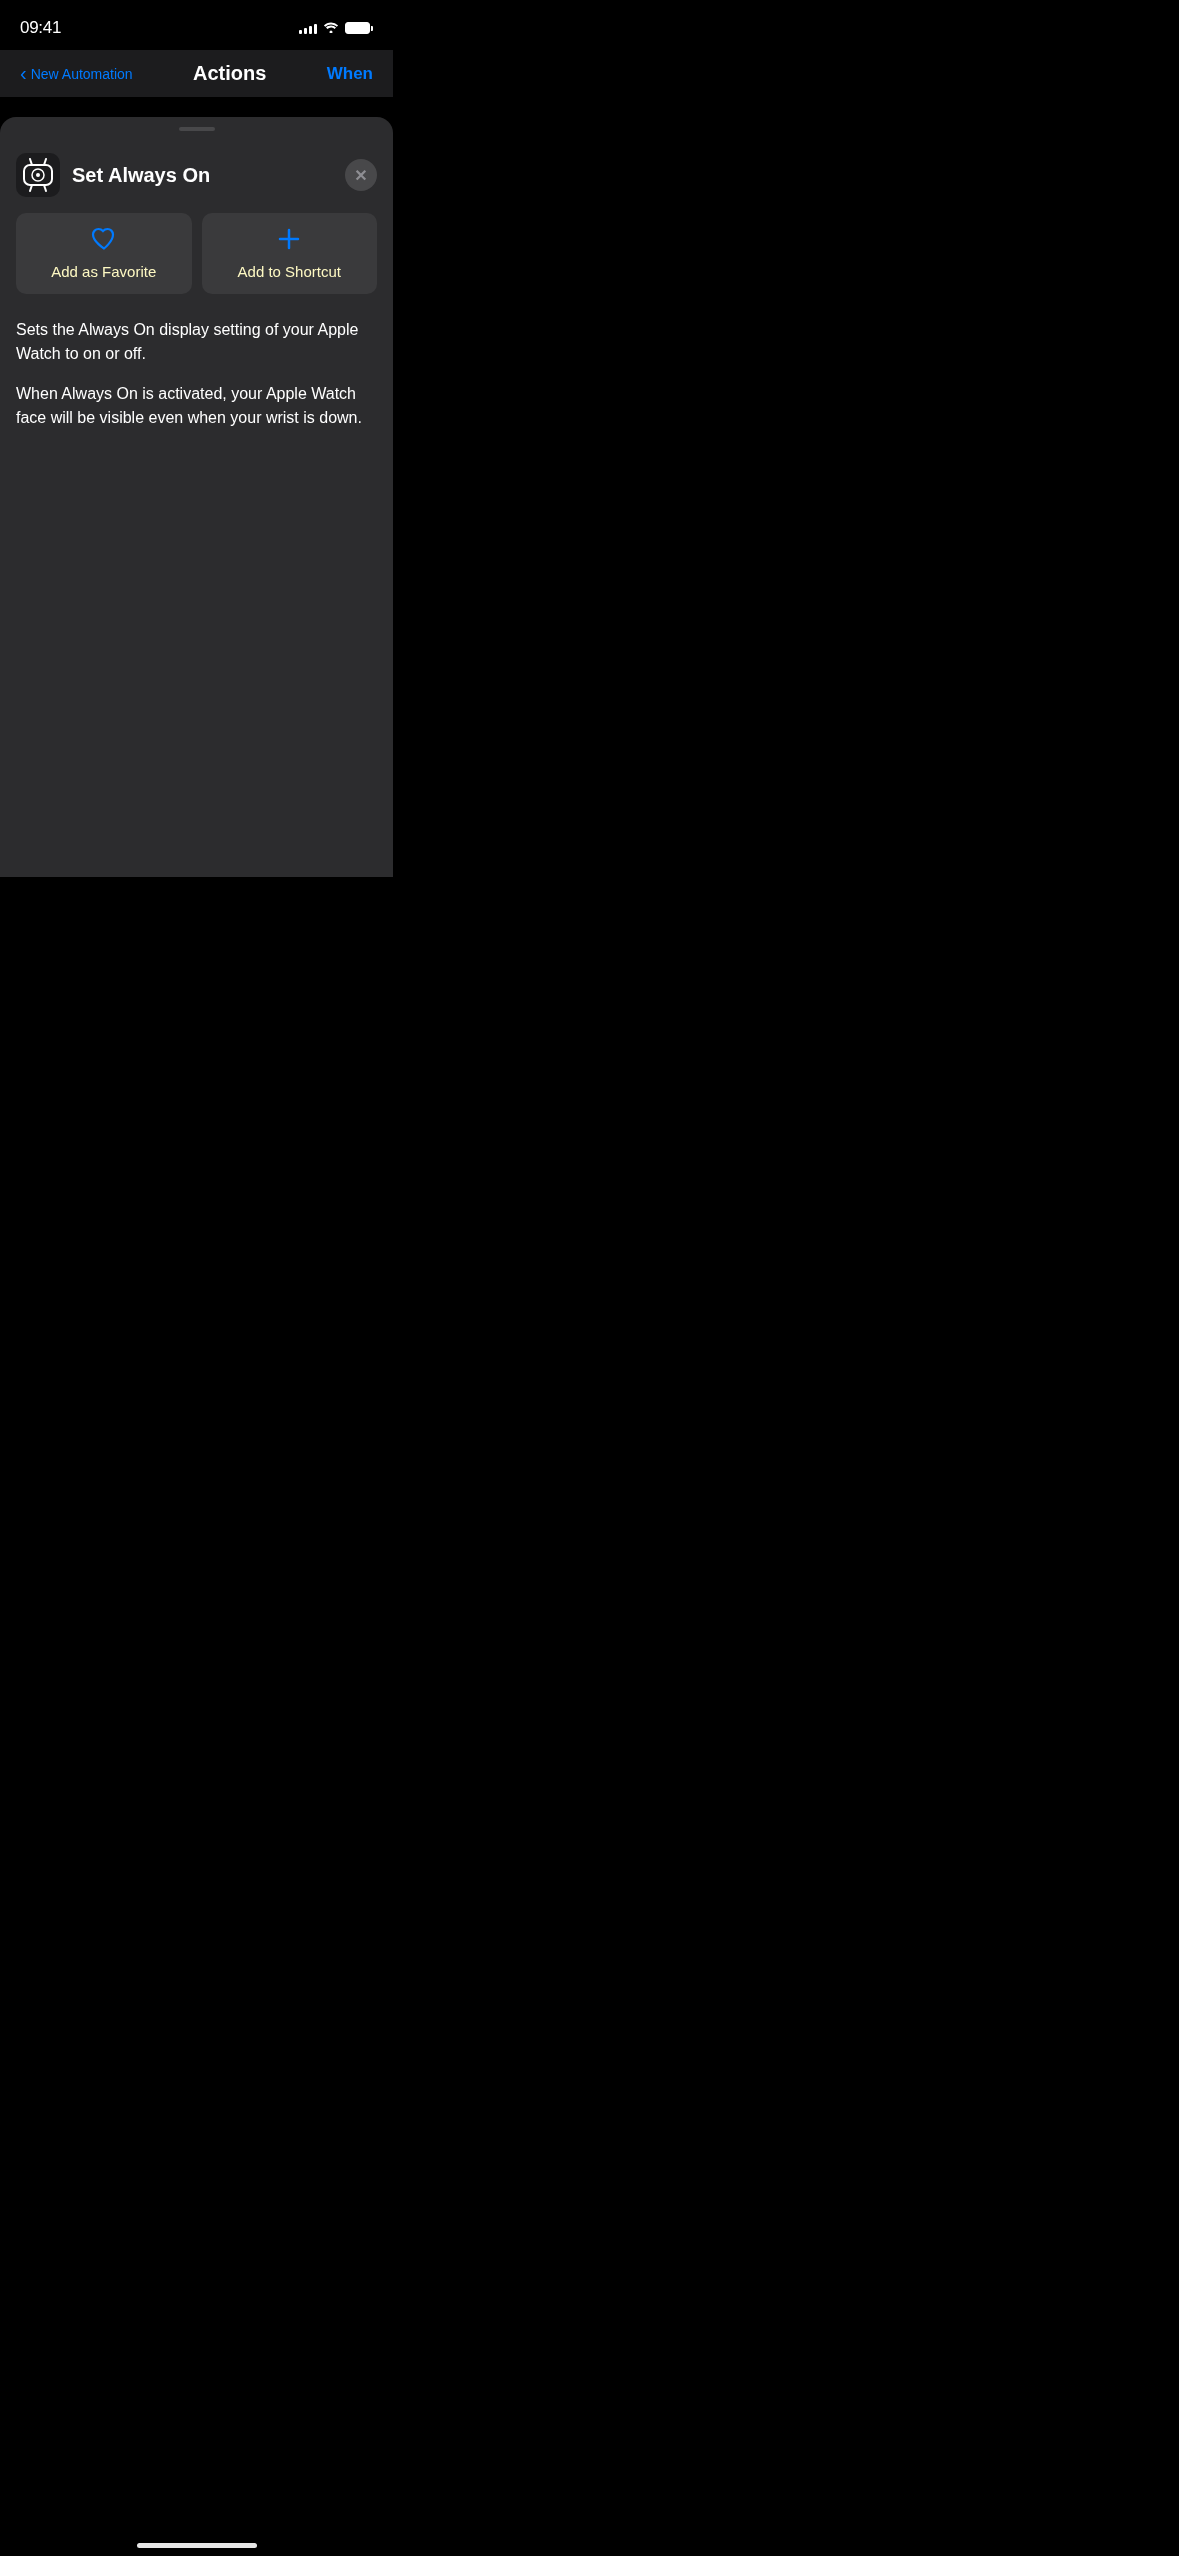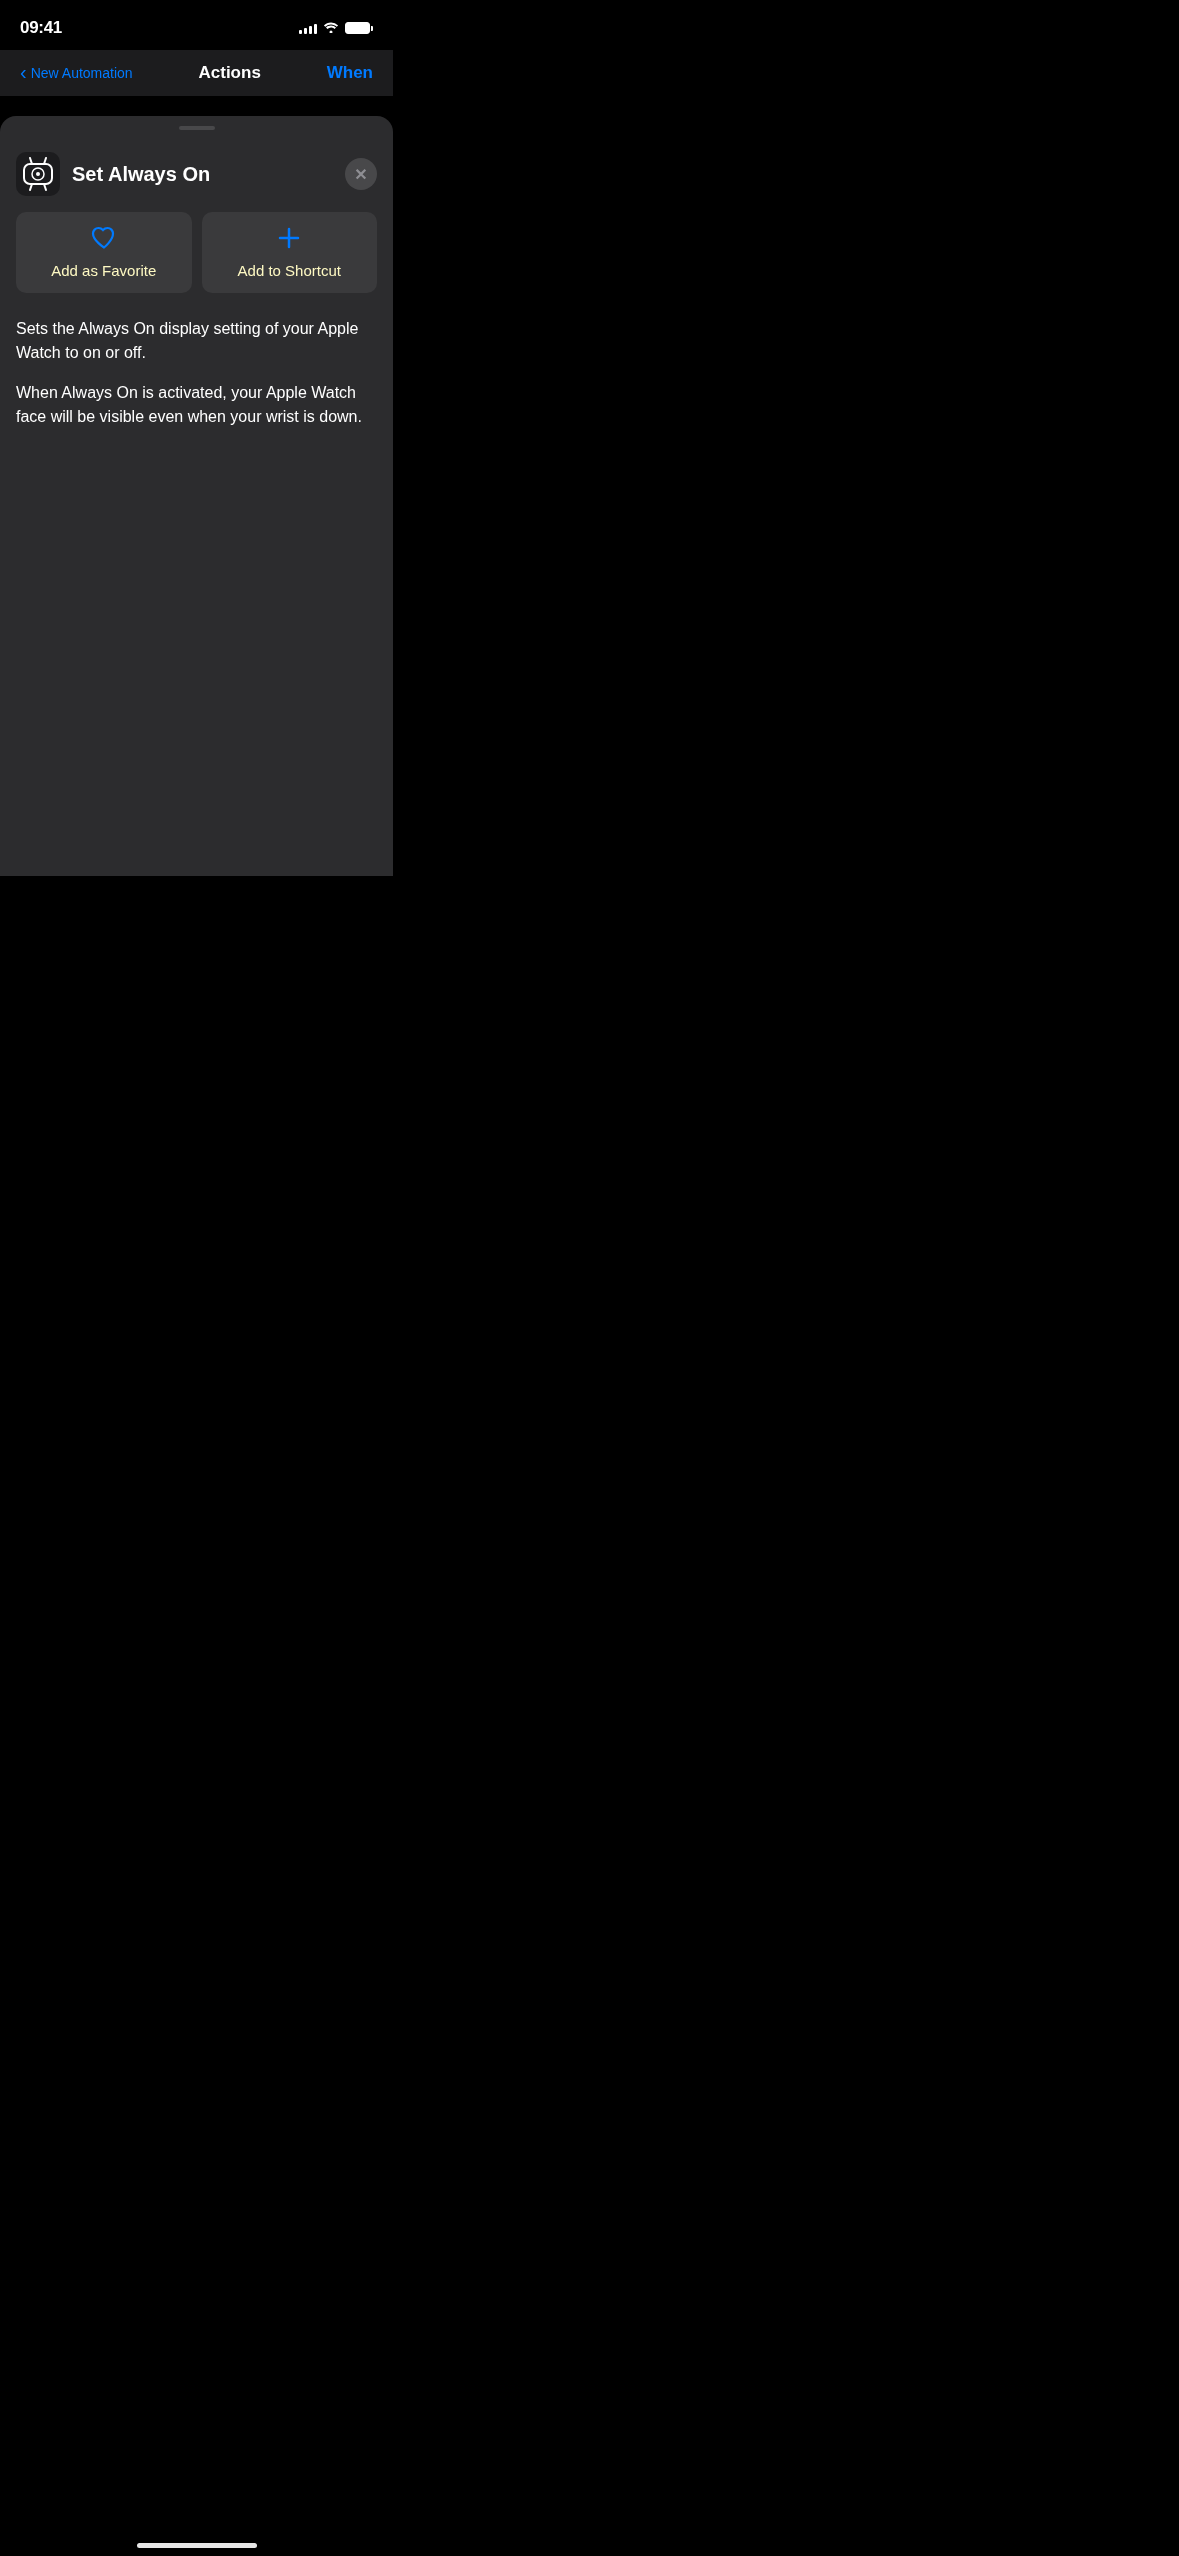--- a/index.html
+++ b/index.html
@@ -21,21 +21,21 @@
     .status-bar {
       display: flex;
       justify-content: space-between;
       align-items: center;
       padding: 14px 20px 8px 20px;
       height: 50px;
     }
 
     .status-time {
       font-size: 17px;
-      font-weight: 700;
+      font-weight: 400;
       color: #ffffff;
       letter-spacing: -0.3px;
     }
 
     .status-icons {
       display: flex;
       align-items: center;
       gap: 6px;
     }
 
@@ -97,21 +97,21 @@
       color: #007AFF;
       margin-top: -1px;
     }
 
     .nav-back-text {
       font-size: 14px;
       color: #007AFF;
     }
 
     .nav-title {
-      font-size: 17px;
+      font-size: 20px;
       font-weight: 600;
       color: #ffffff;
     }
 
     .nav-next {
       font-size: 17px;
       font-weight: 600;
       color: #007AFF;
       cursor: pointer;
     }

